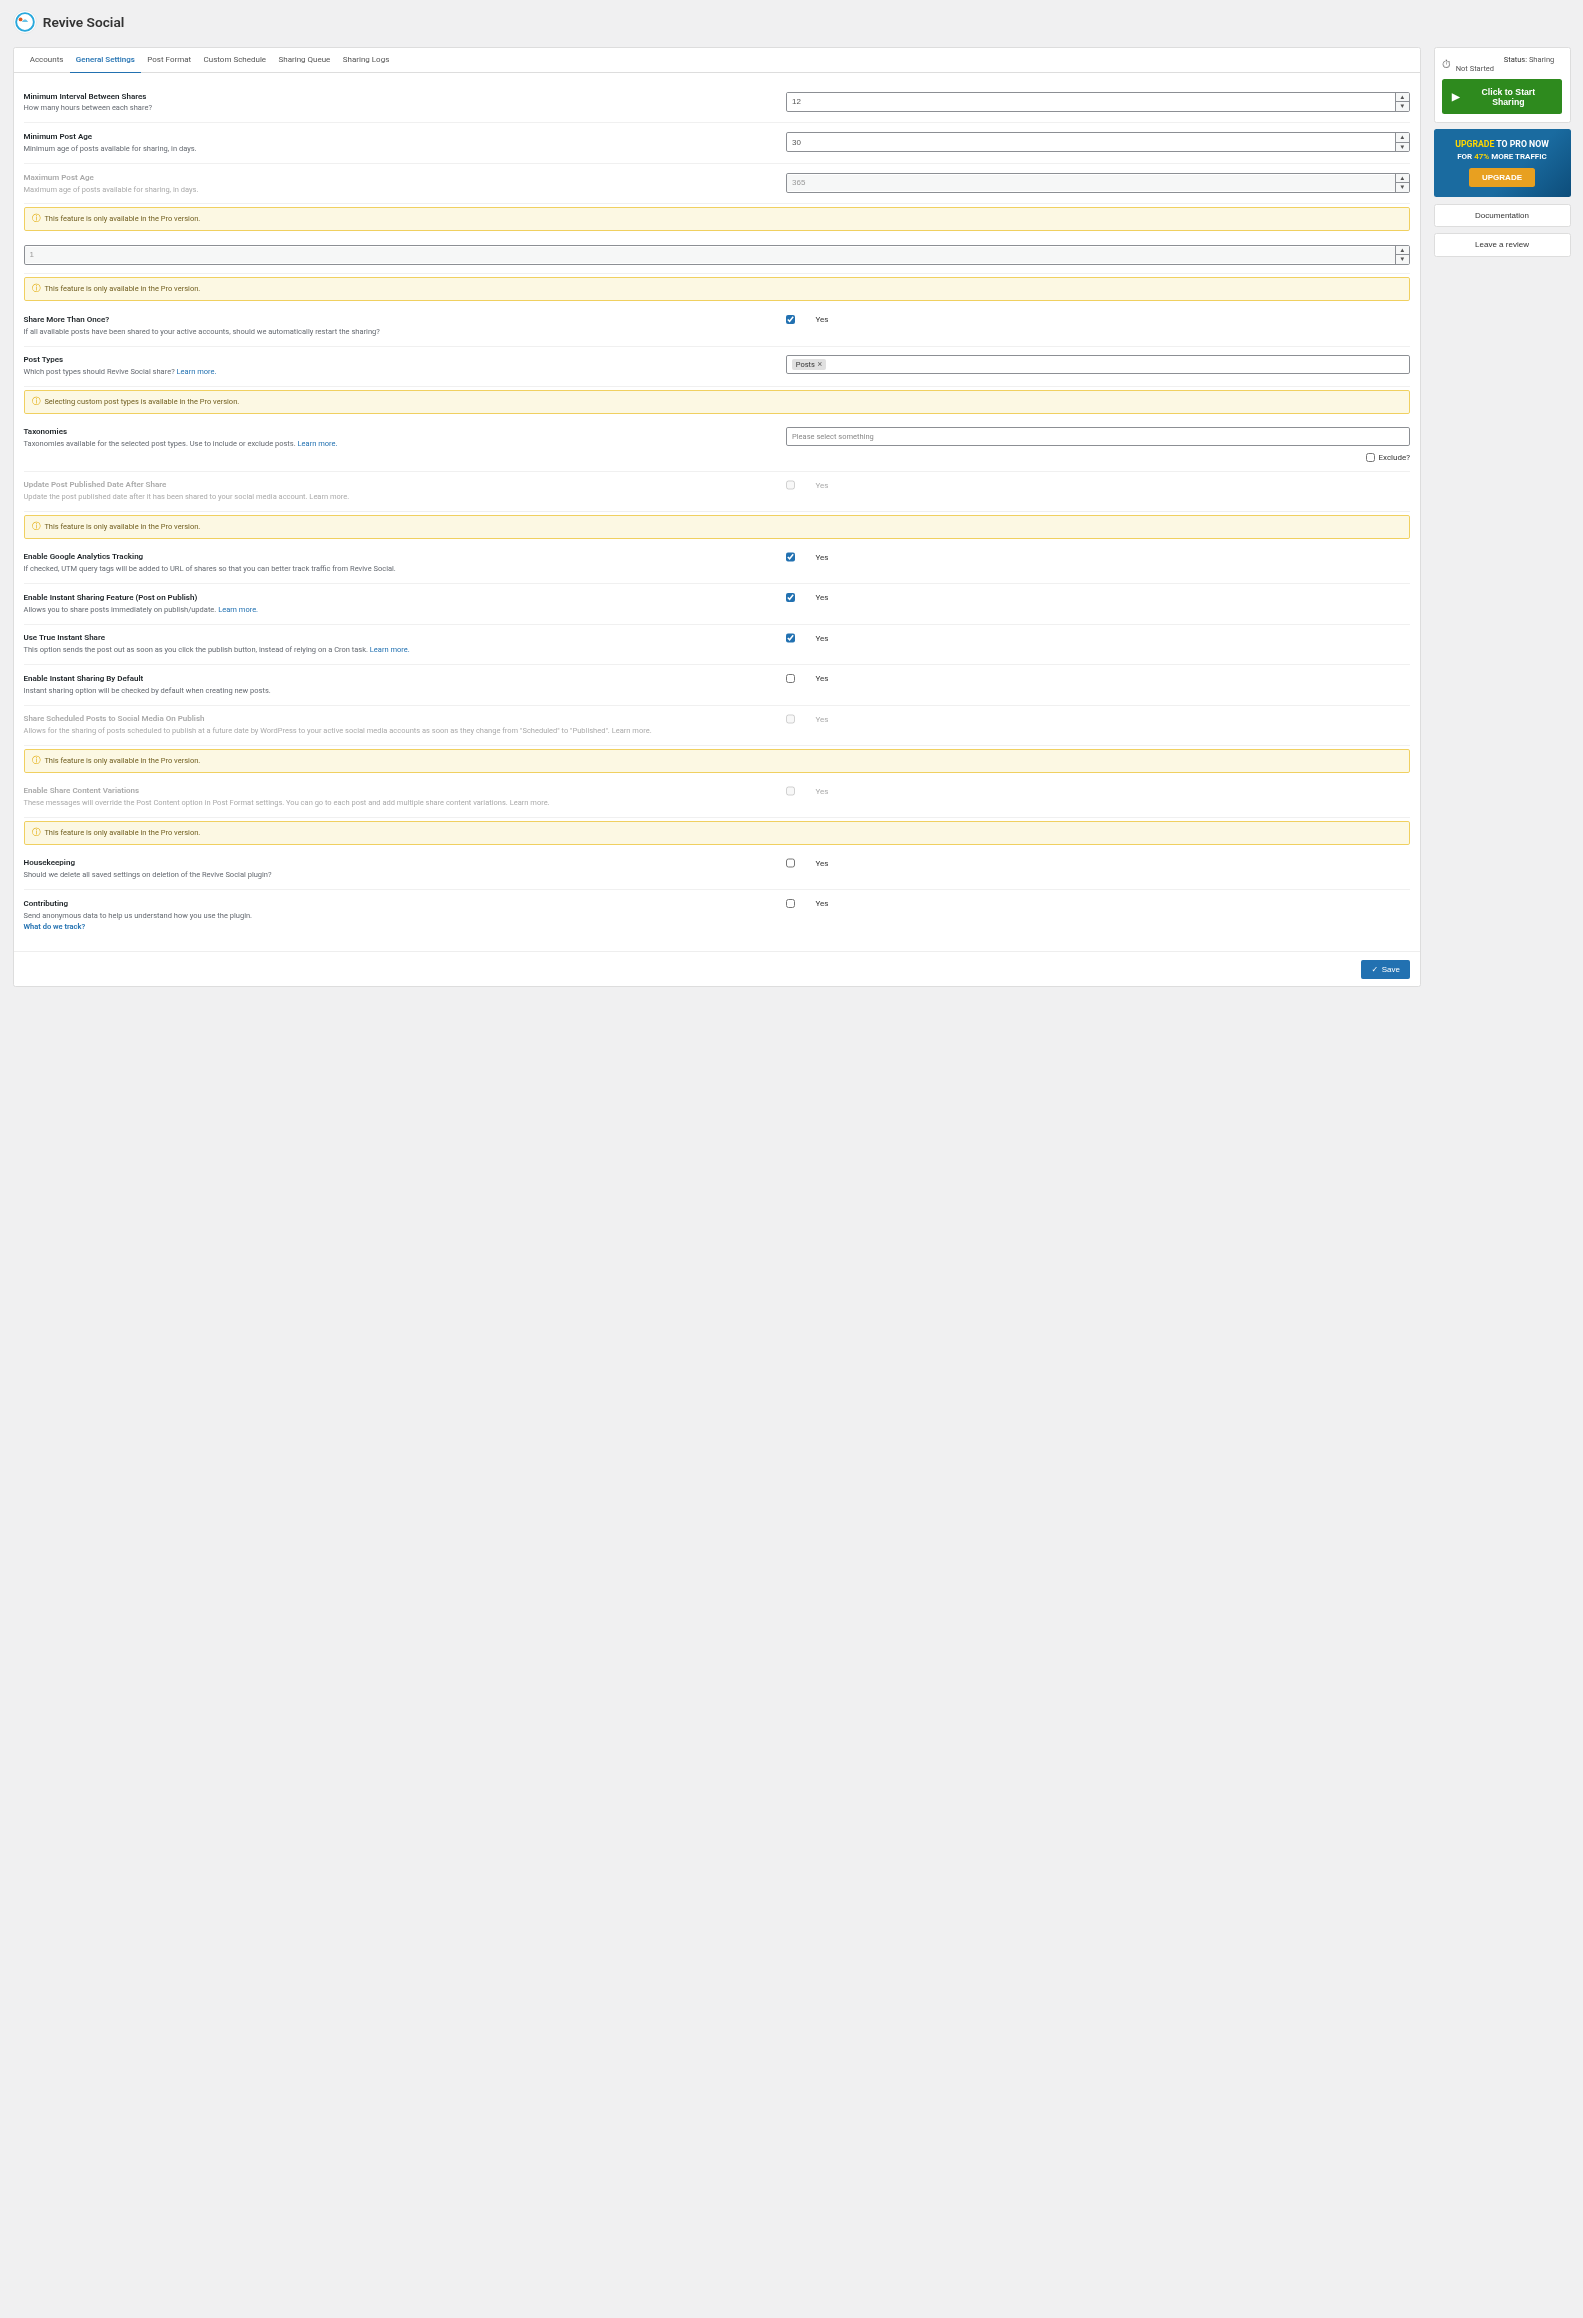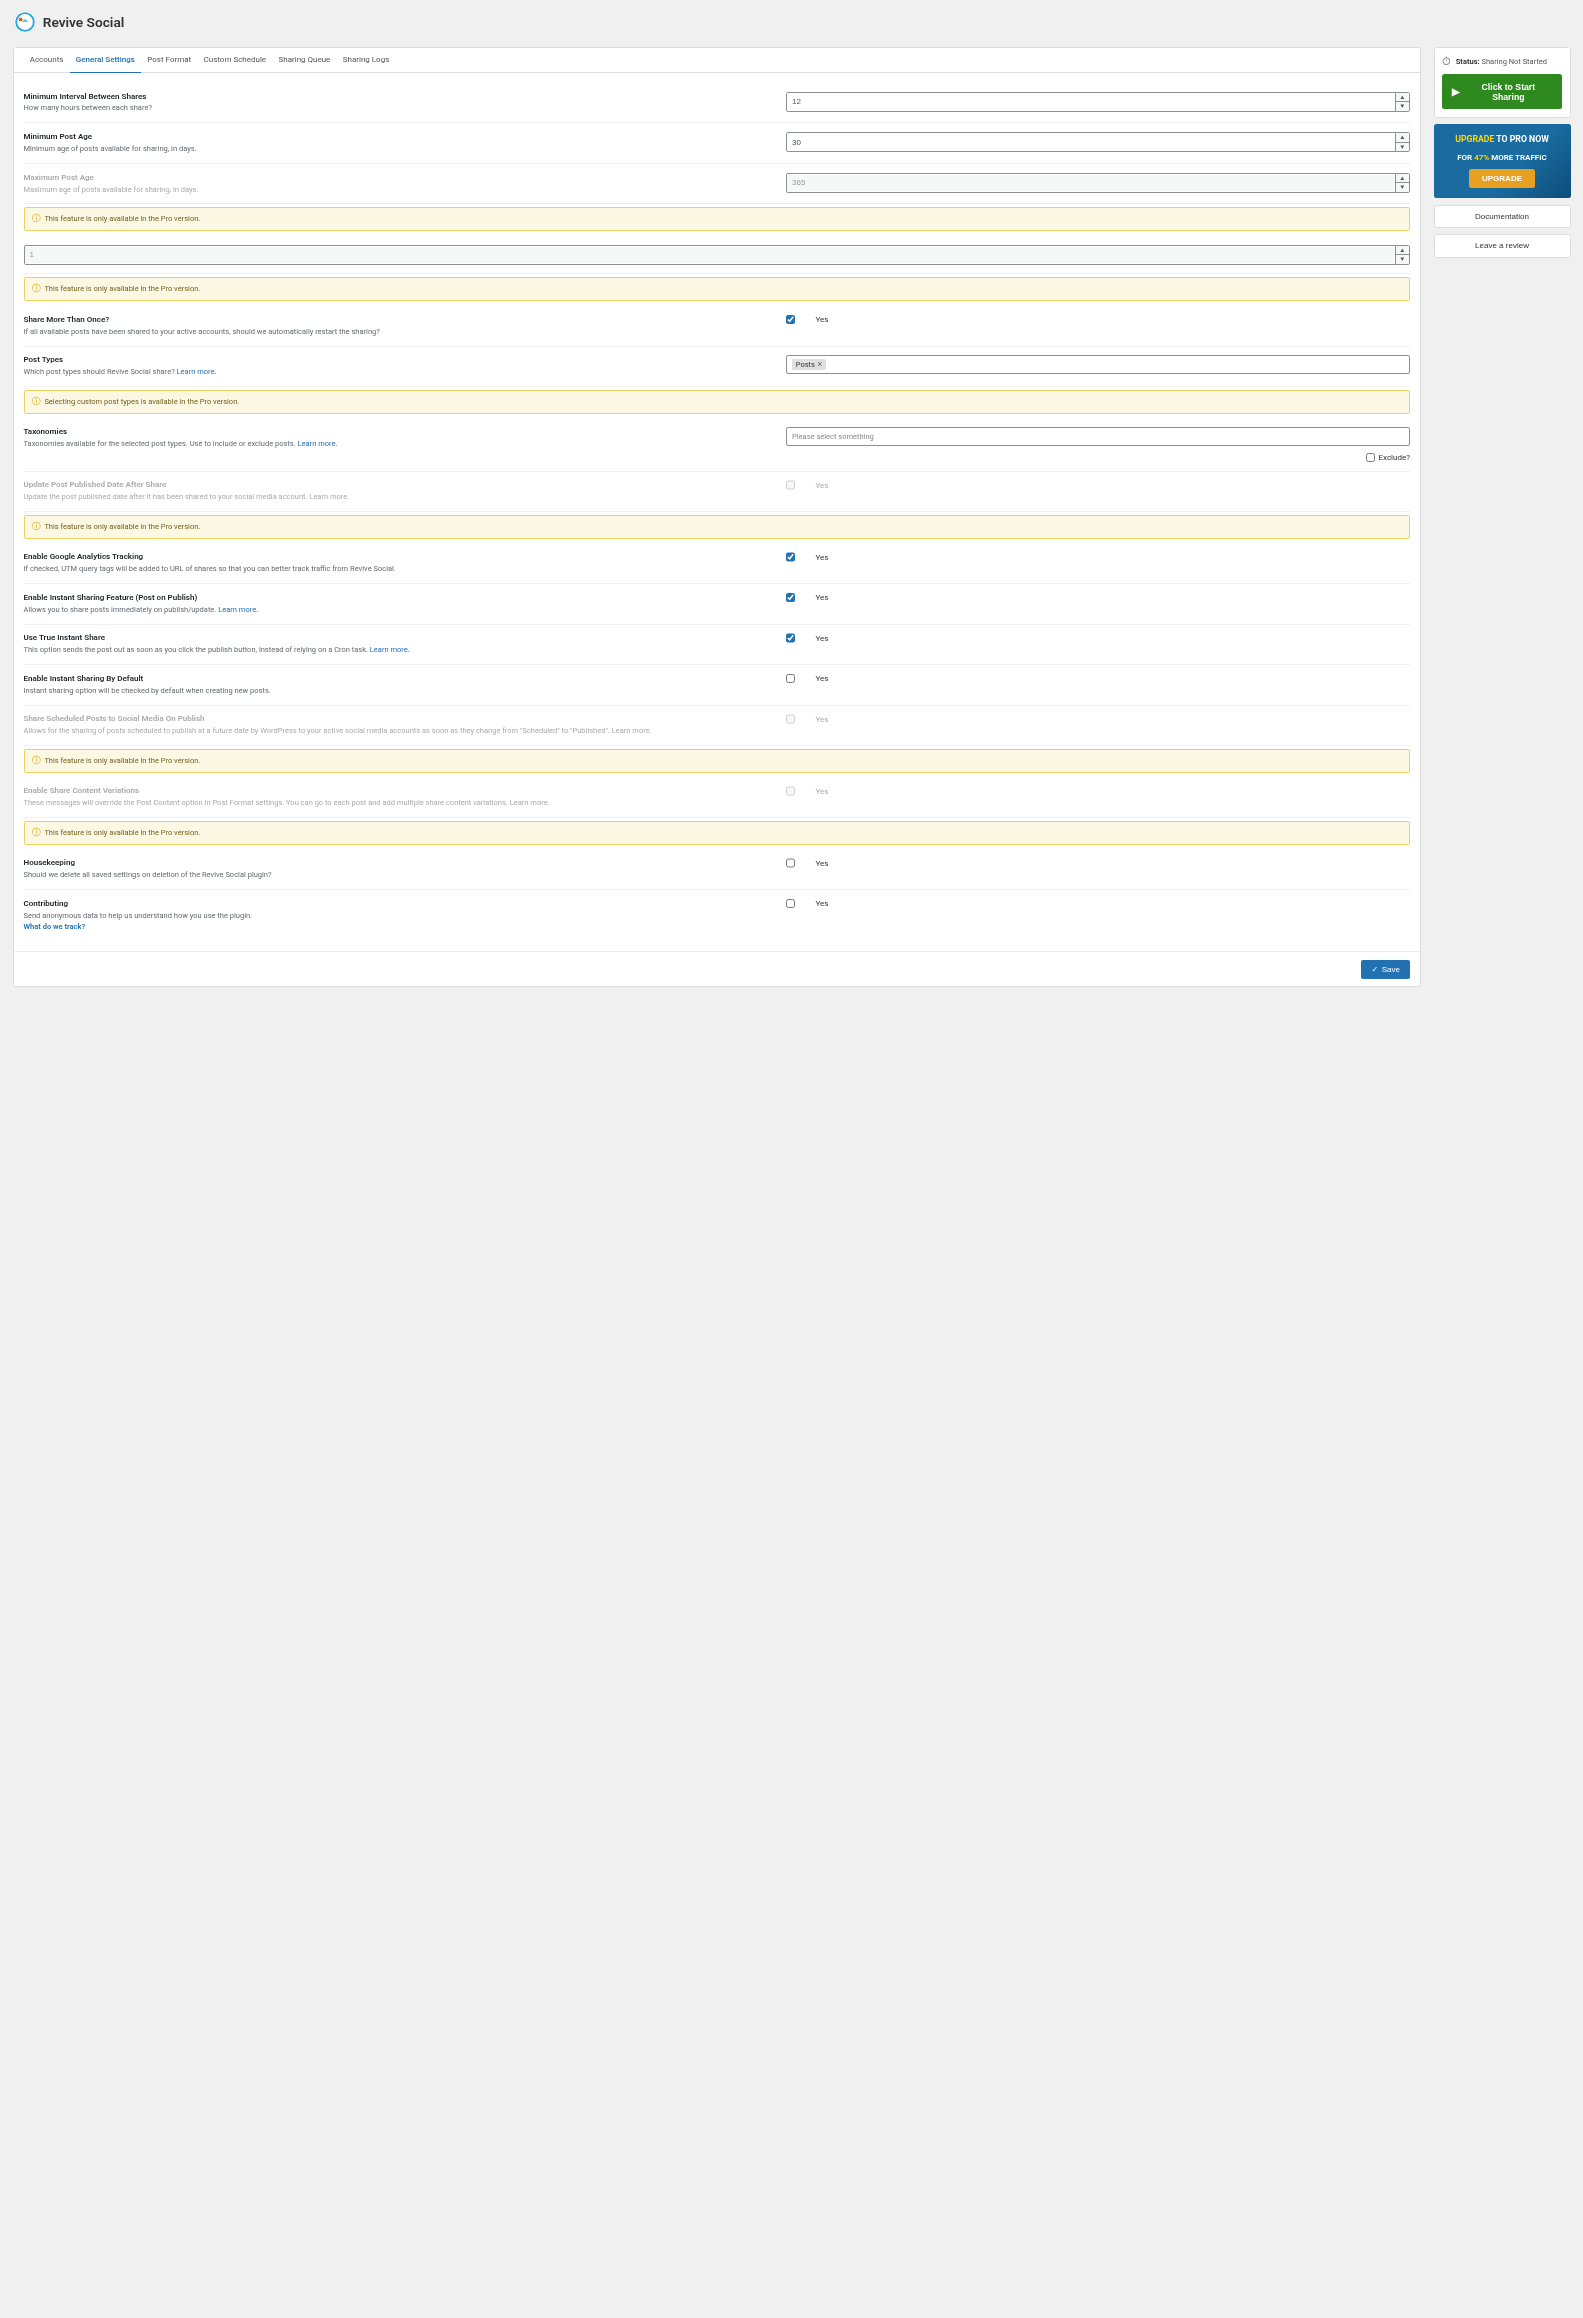--- a/index.html
+++ b/index.html
@@ -58,28 +58,28 @@
     .exclude-label { font-size: 8px; color: #333; }
     
     
     .disabled-text { color: #aaa; }
     
     
     .status-box { background: #fff; border: 0.6px solid #ddd; border-radius: 2.5px; padding: 7.5px; }
     .status-header { display: flex; align-items: center; gap: 5px; }
     .status-icon { font-size: 11.2px; color: #555; }
     .status-text { font-size: 7.5px; }
-    .status-label { font-weight: 700; color: #333; }
+    .status-label { font-weight: 400; color: #333; margin-left: 48px; }
     .status-val { color: #555; }
     
     .start-sharing-btn { display: flex; align-items: center; justify-content: center; gap: 5px; background: #2e8a1e; color: #fff; border: none; border-radius: 2.5px; padding: 7.5px 10px; font-size: 8.7px; font-weight: 600; cursor: pointer; width: 100%; margin-top: 6.2px; }
     .play-icon { font-size: 10px; }
     
     .upgrade-banner { background: linear-gradient(135deg, #1a6ba0 0%, #1a6ba0 60%, #0d4d7a 100%); border-radius: 2.5px; padding: 10px; text-align: center; color: #fff; position: relative; overflow: hidden; }
-    .upgrade-banner-title { font-size: 8.7px; font-weight: 700; margin-bottom: 9px; }
+    .upgrade-banner-title { font-size: 8.7px; font-weight: 700; margin-bottom: 3px; }
     .upgrade-banner-highlight { color: #ffd700; }
     .upgrade-banner-sub { font-size: 8px; font-weight: 600; margin-bottom: 7.5px; }
     .upgrade-btn { background: #e8a020; color: #fff; border: none; border-radius: 2.5px; padding: 5px 12.5px; font-size: 8px; font-weight: 600; cursor: pointer; }
     
     .doc-btn, .review-btn { background: #fff; border: 0.6px solid #ddd; border-radius: 2.5px; padding: 6.2px 10px; font-size: 8px; font-weight: 500; color: #333; cursor: pointer; width: 100%; text-align: center; }
     
     
     .save-row { display: flex; justify-content: flex-end; padding: 7.5px 10px; border-top: 0.6px solid #eee; }
     .save-btn { background: #2271b1; color: #fff; border: none; border-radius: 1.9px; padding: 5px 10px; font-size: 8px; font-weight: 500; cursor: pointer; display: flex; align-items: center; gap: 3.7px; }
     

